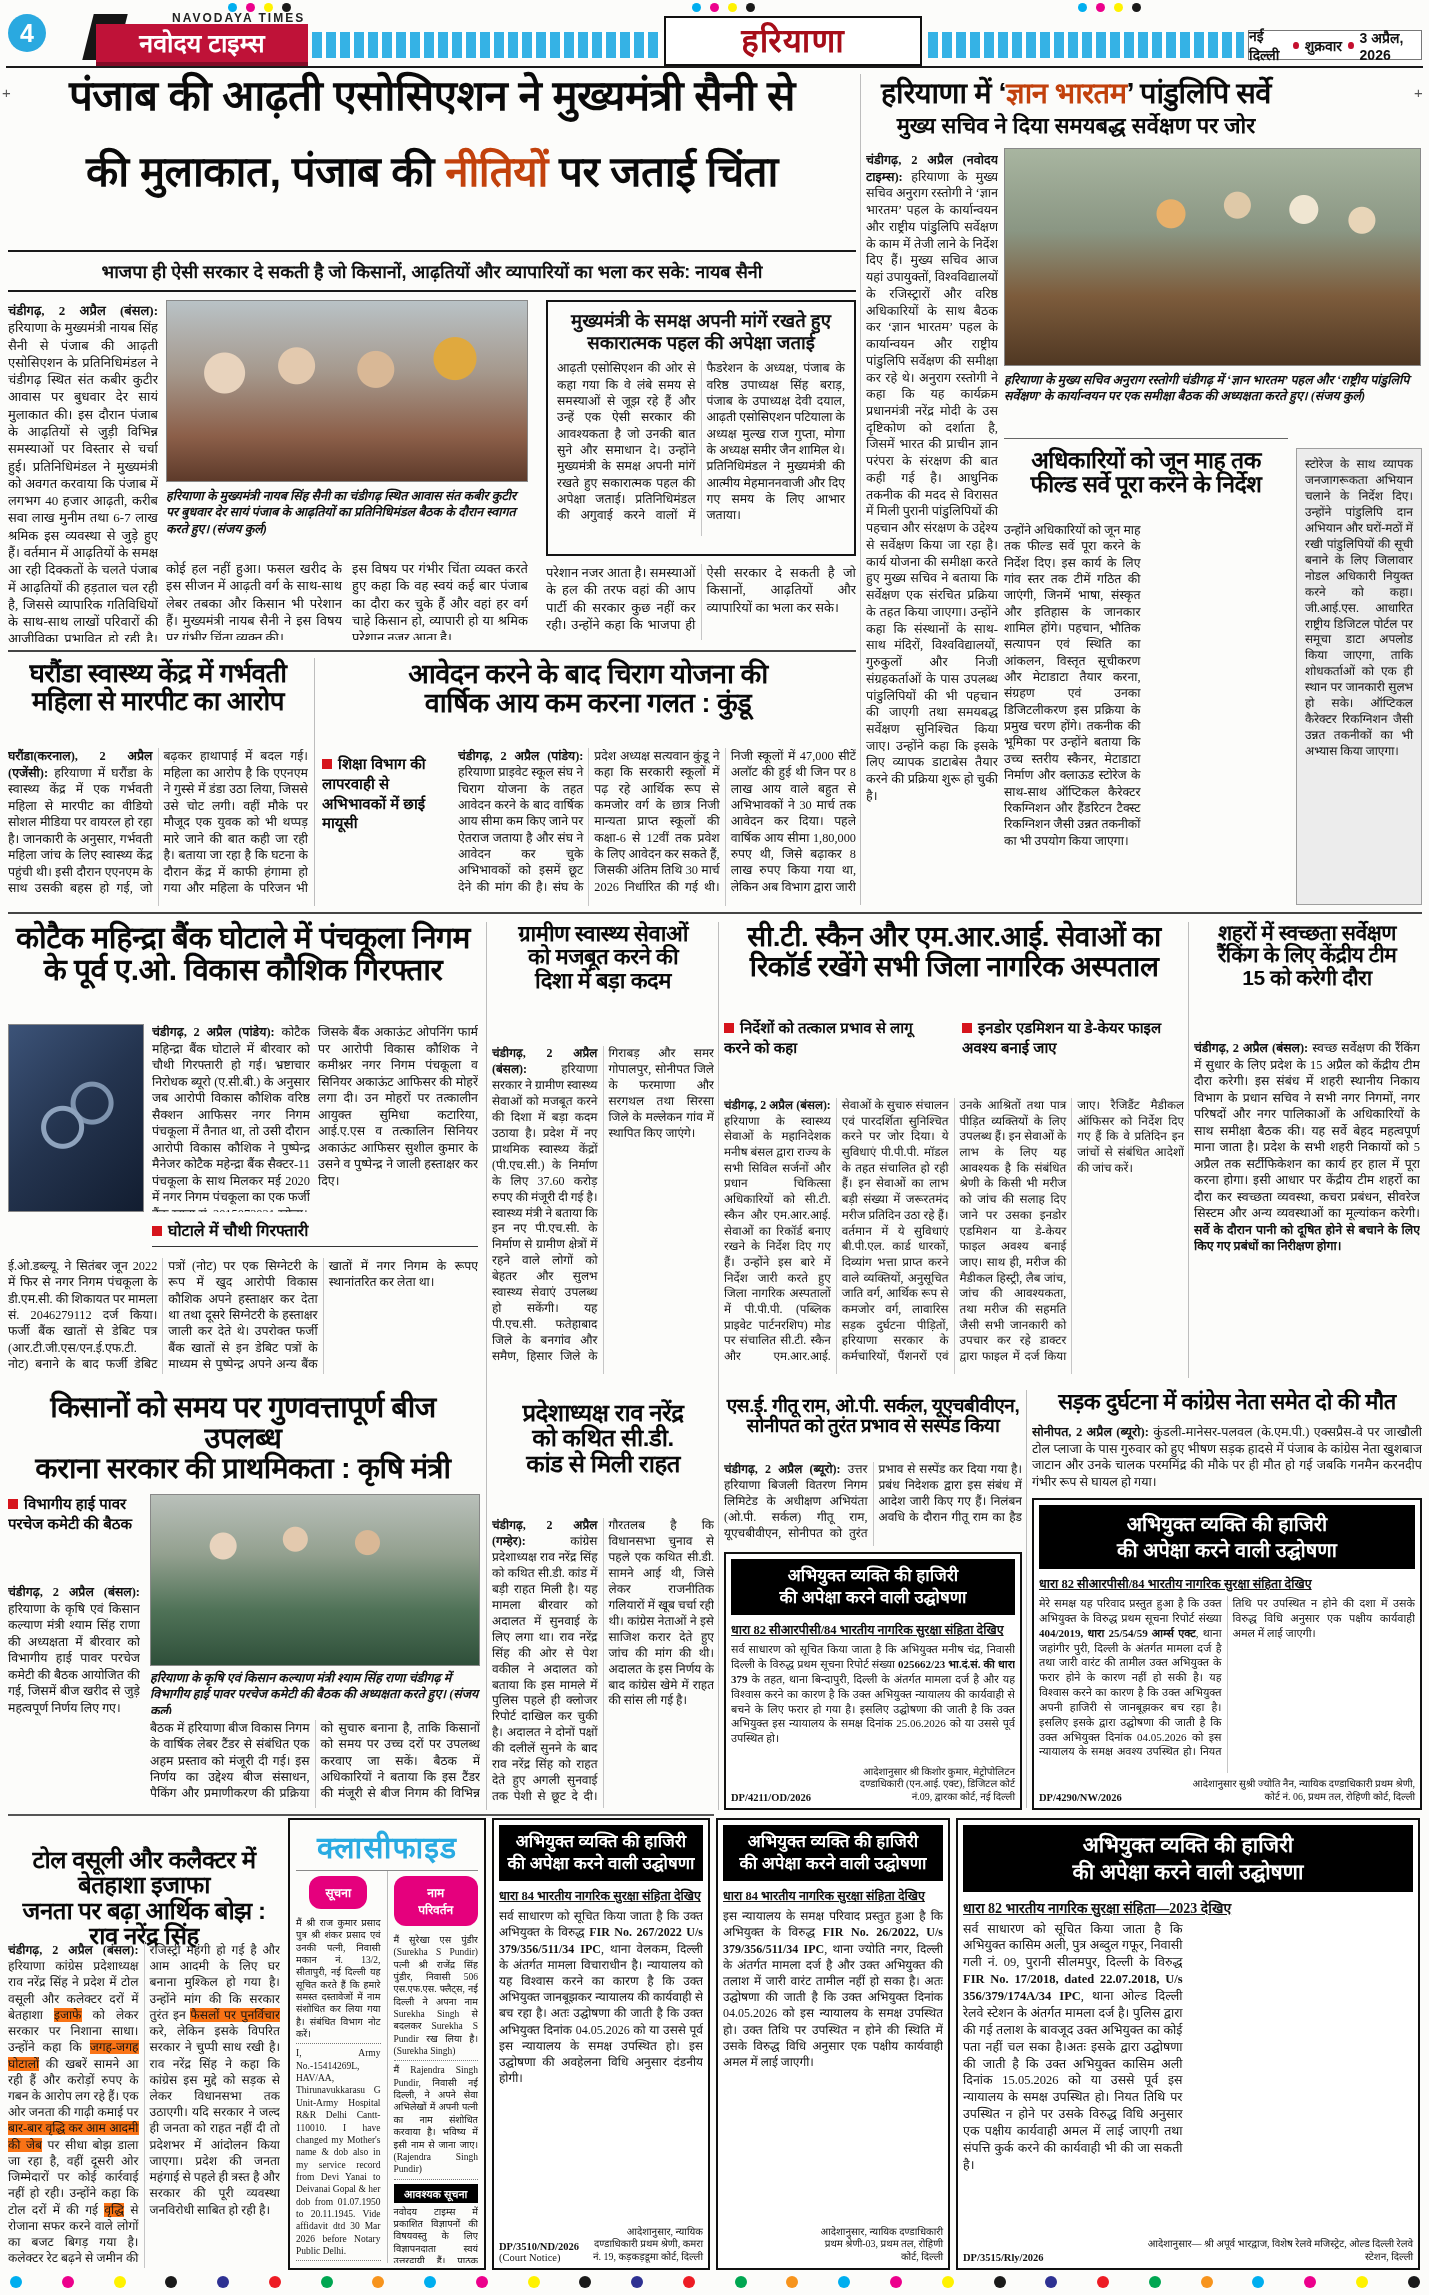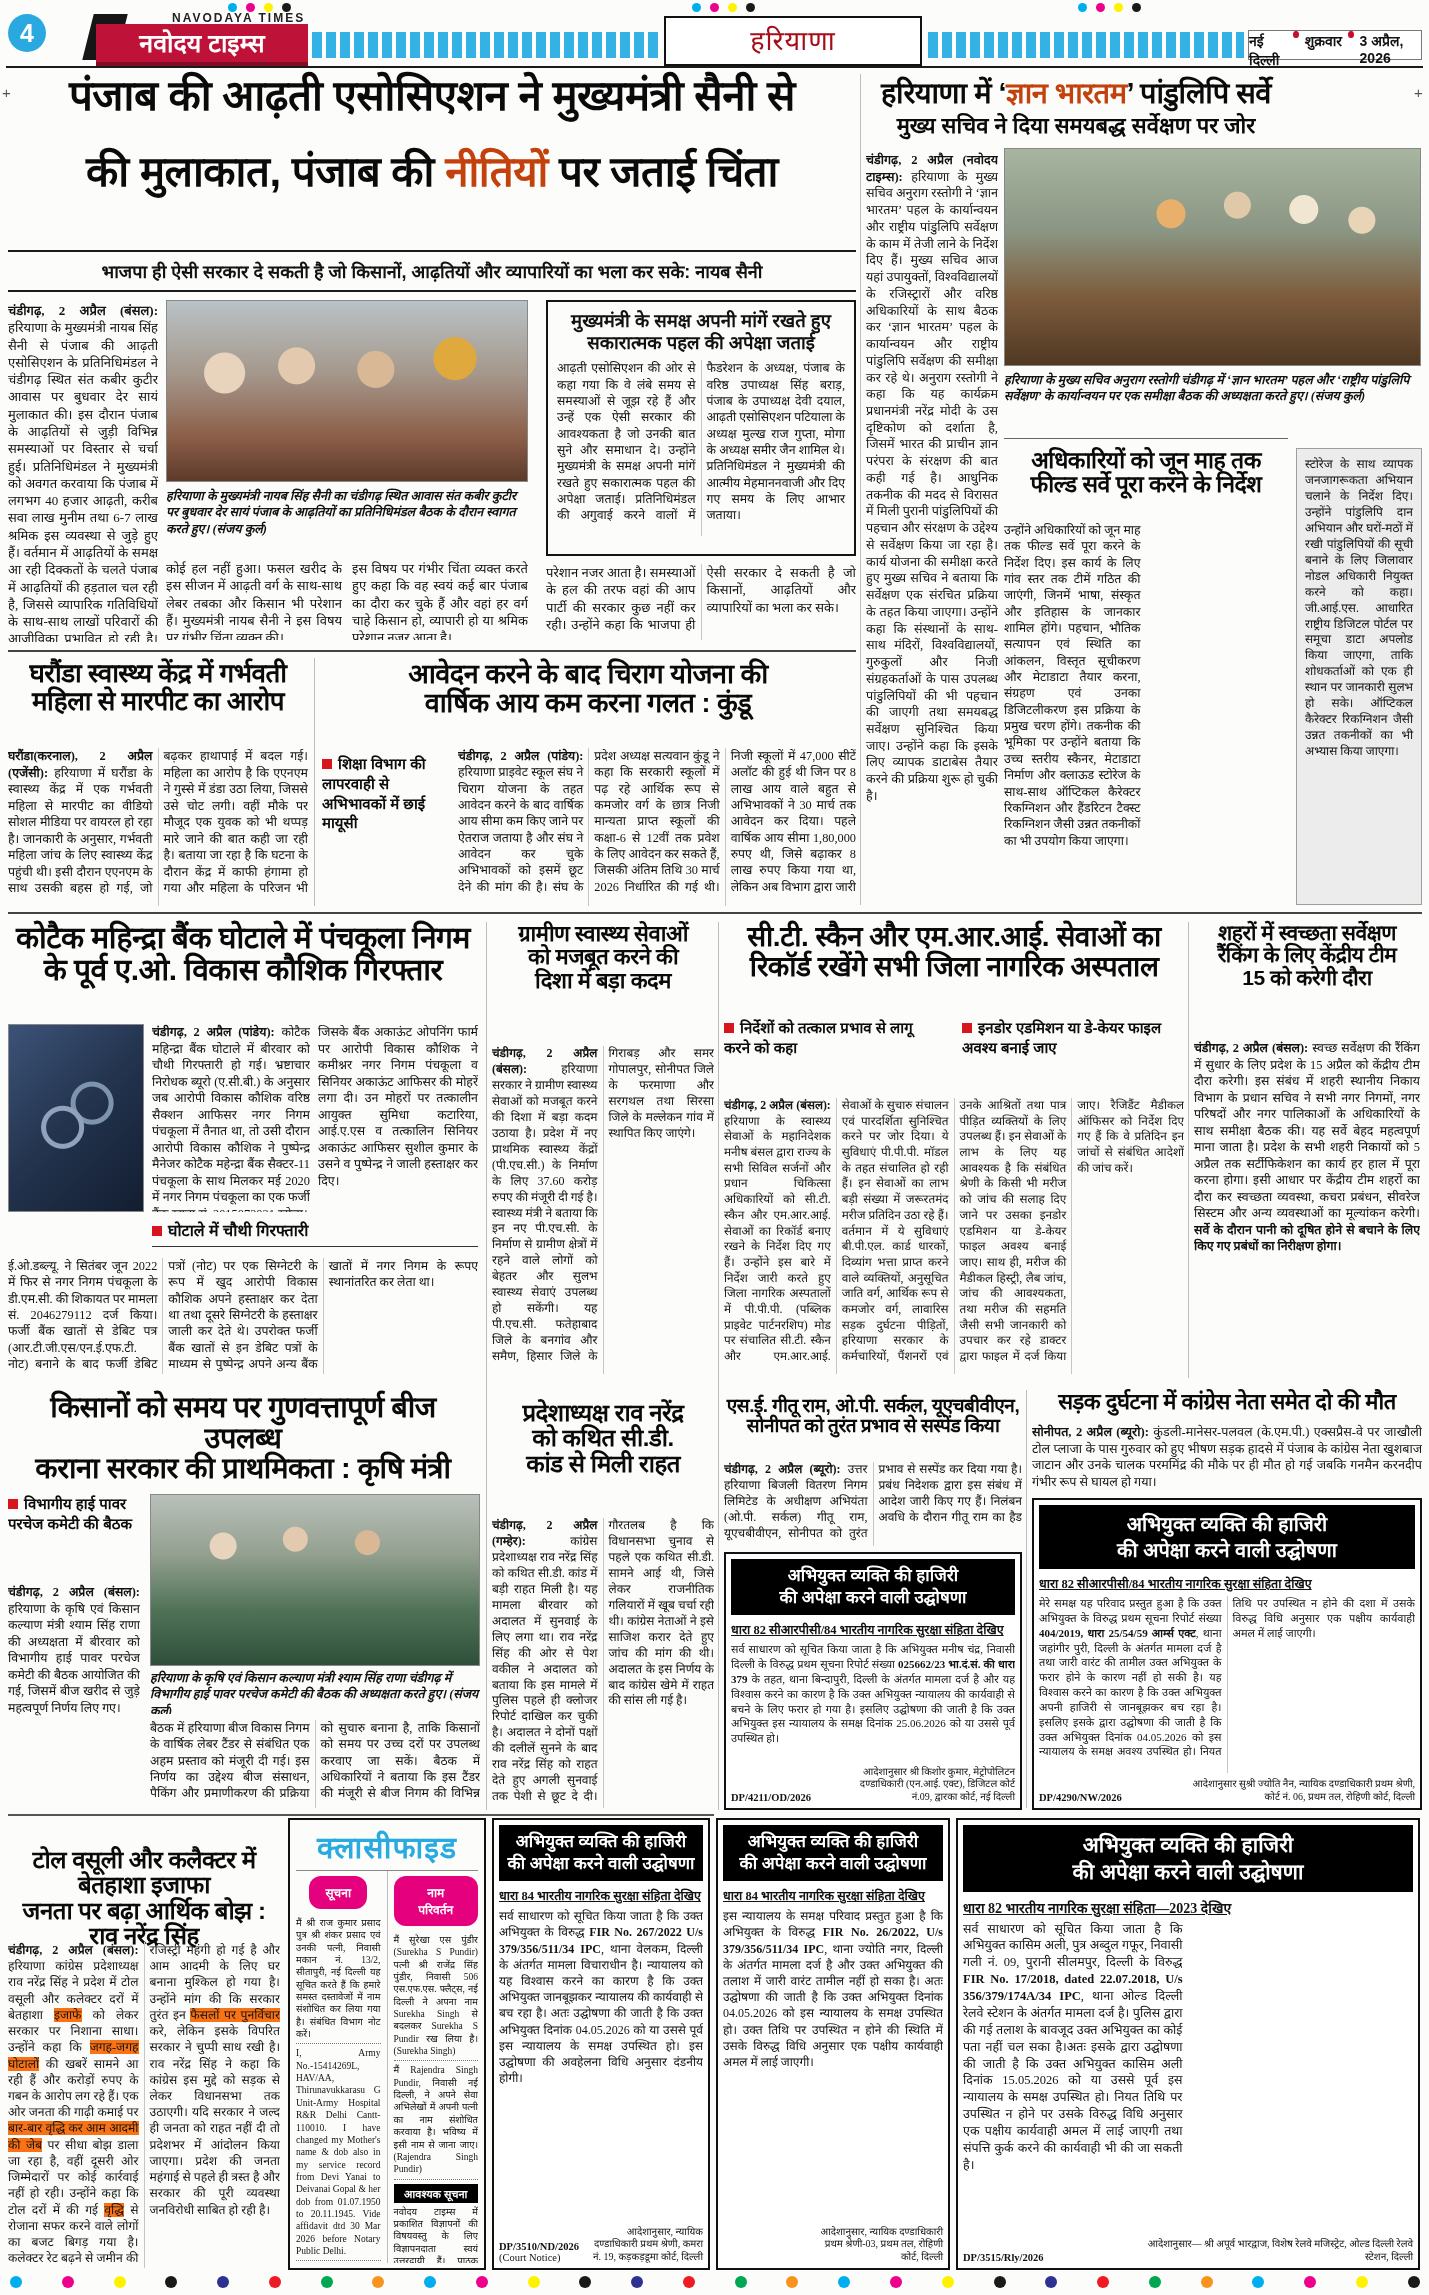--- a/index.html
+++ b/index.html
@@ -43,22 +43,22 @@
 .cls-dp{font-size:10px;font-weight:700;margin-top:4px}
 .hl-y{background:#f97316}
 .dots{display:flex;align-items:center}
 .dots i{display:inline-block;width:12px;height:12px;border-radius:50%}
 .dots.spread{justify-content:space-between}
 .dots.tight i{margin-right:9px;width:9px;height:9px}
 .cross{color:#555;font-size:15px;font-family:"Liberation Sans",sans-serif}
 .mast-red{background:#bf1238;color:#fff;font-family:"Liberation Sans",sans-serif;font-weight:700;font-size:25px;text-align:center;line-height:38px;border-bottom:4px solid #830b26}
 .cyanband{background:repeating-linear-gradient(90deg,#35b2e5 0 10px,#fff 10px 14px)}
 .secbox{border:2px solid #111;background:#fff;text-align:center}
-.secbox span{color:#a60d19;font-family:"Liberation Sans",sans-serif;font-weight:400;font-size:27px;line-height:46px;letter-spacing:1px}
-.datebox{border:1px solid #777;background:#fff;font-family:"Liberation Sans",sans-serif;font-weight:700;font-size:14px;display:flex;justify-content:center;gap:6px}
+.secbox span{color:#a60d19;font-family:"Liberation Sans",sans-serif;font-weight:700;font-size:33px;line-height:46px;letter-spacing:1px}
+.datebox{border:1px solid #777;background:#fff;font-family:"Liberation Sans",sans-serif;font-weight:700;font-size:14px;display:flex;align-items:center;justify-content:center;gap:6px}
 .rdot{width:7px;height:7px;border-radius:50%;background:#c40f2e;display:inline-block}
 .pgnum{background:#2aa9e0;color:#fff;border-radius:50%;font-family:"Liberation Sans",sans-serif;font-weight:700;font-size:25px;text-align:center;line-height:38px}
 .brand-en{font-family:Liberation Sans, sans-serif;font-weight:700;font-size:12px;letter-spacing:2px;color:#222}
 .blackshape{background:#161616;transform:skewX(-14deg)}
 </style>
 </head>
 <body>
 
 <div class="page">
 

